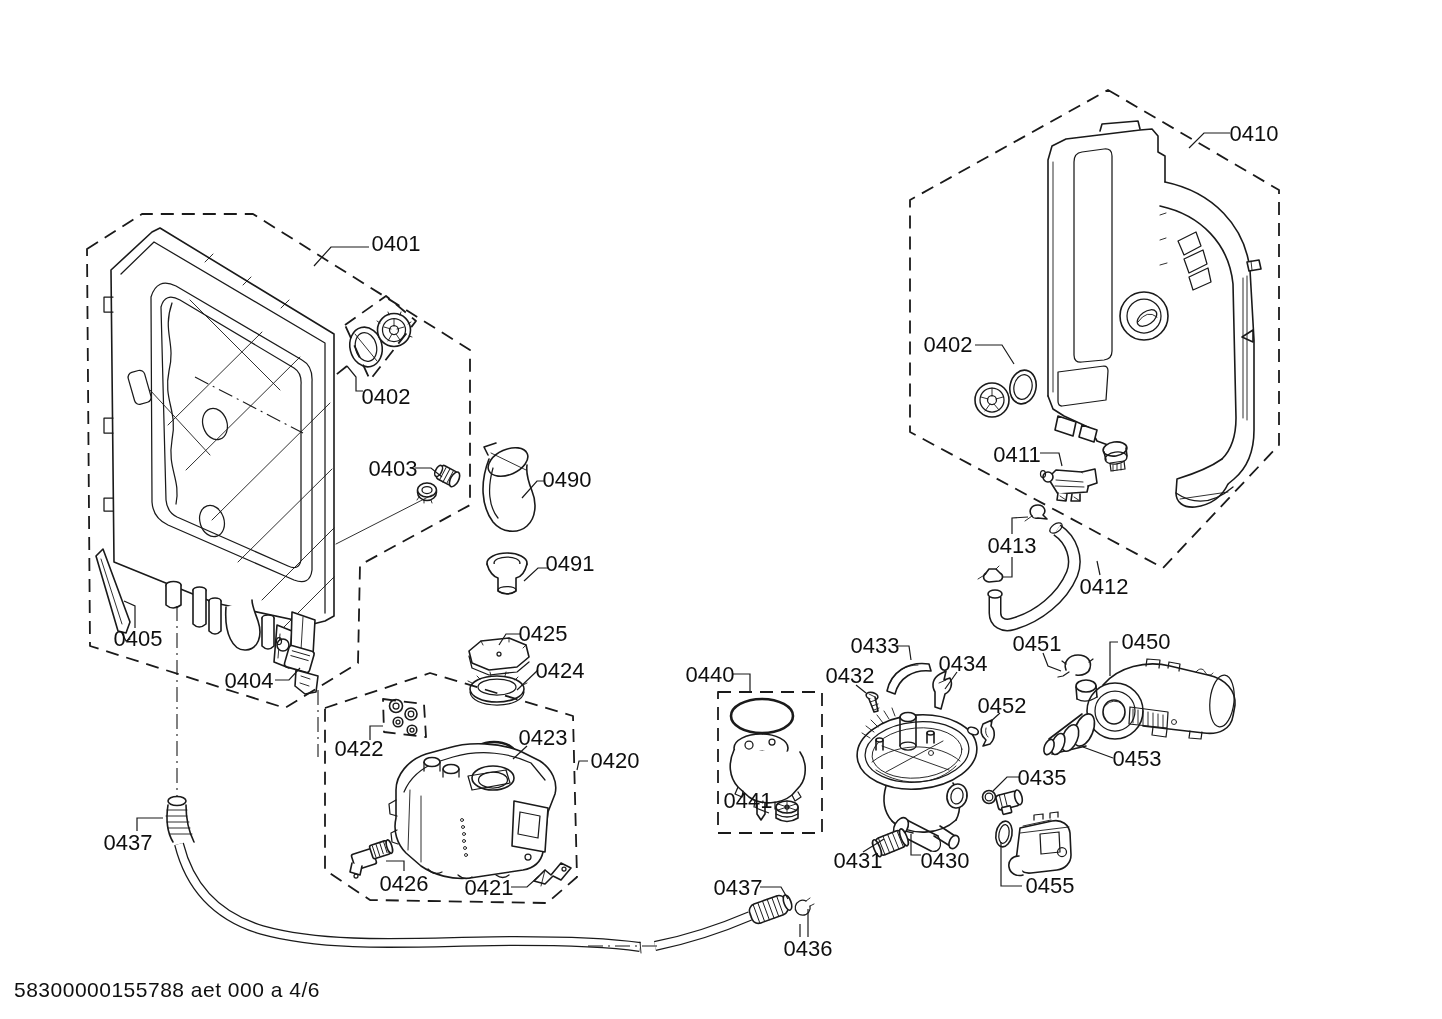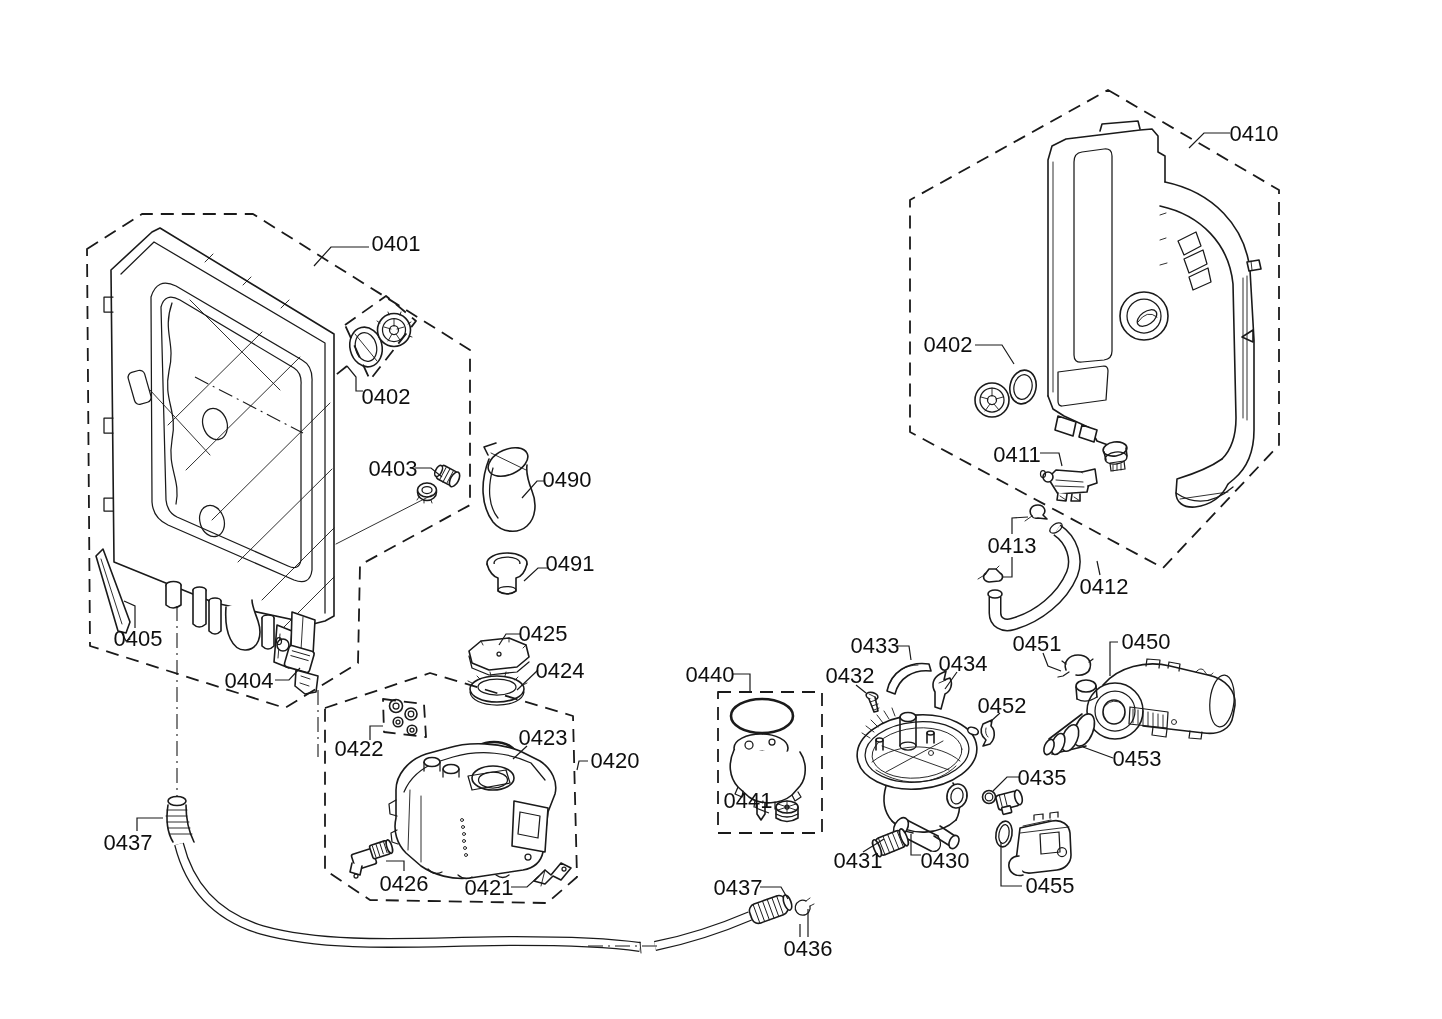--- a/index.html
+++ b/index.html
@@ -477,13 +477,14 @@
         <polyline points="1040,453 1059,453 1062,466" class="leader"></polyline>
         <text x="1017" y="454" class="callout" text-anchor="middle" dominant-baseline="central" font-size="22">0411</text>
         <polyline points="1012,534 1012,518 1028,517" class="leader"></polyline>
         <polyline points="1012,557 1012,577 1003,577" class="leader"></polyline>
         <text x="1012" y="545" class="callout" text-anchor="middle" dominant-baseline="central" font-size="22">0413</text>
         <polyline points="1100,575 1097,561" class="leader"></polyline>
         <text x="1104" y="586" class="callout" text-anchor="middle" dominant-baseline="central" font-size="22">0412</text>
       </g>
   </svg>
 
+  <div class="footer">58300000155788 aet 000 a 4/6</div>
 </div>
 
 </body></html>

